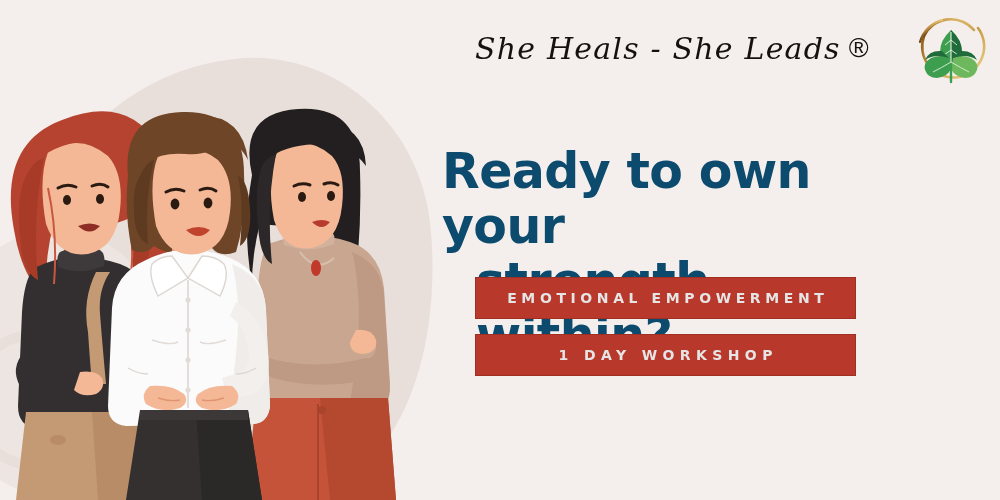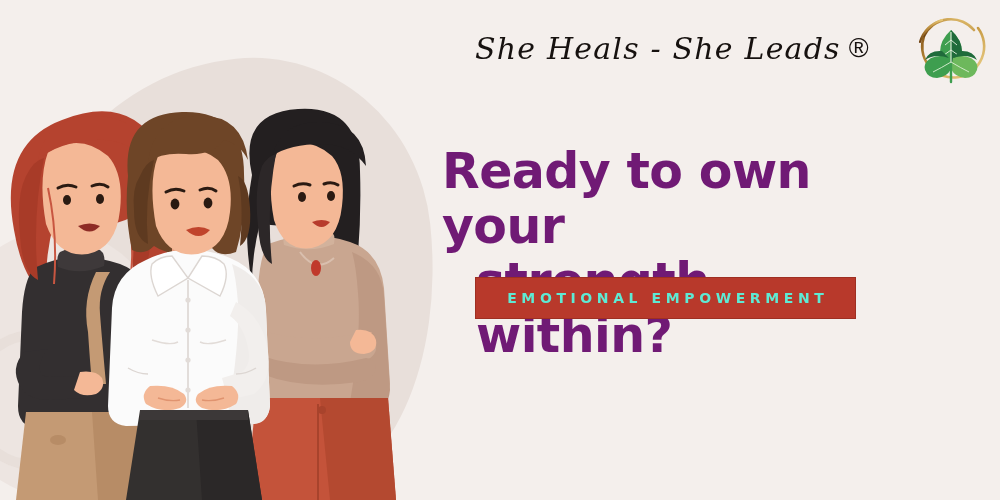--- a/index.html
+++ b/index.html
@@ -65,37 +65,37 @@
   }
   .logo-badge svg{display:block;width:86px;height:86px;}
 
   .headline{
     position:absolute;left:12px;top:112px;width:480px;
     font-family:"DejaVu Sans",sans-serif;
     font-weight:700;
     font-size:49px;
     line-height:1.12;
     letter-spacing:-0.6px;
-    color:#701a75;
+    color:#0c4a6e;
   }
   .headline .l2{display:block;margin-left:34px;}
 
   .bars{
     position:absolute;left:45px;top:277px;width:381px;
   }
   .bar{
     height:42px;margin-bottom:15px;
     background:#B8392B;
     border:1px solid #9E2F22;
     display:flex;align-items:center;justify-content:center;
     box-sizing:border-box;
   }
   .bar:last-child{margin-bottom:0;}
   .bar-label{
-    color:#5eead4;
+    color:#e5e5e5;
     font-family:"DejaVu Sans",sans-serif;
     font-weight:700;
     font-size:14px;
     letter-spacing:4.6px;
     text-indent:4.6px;
     white-space:nowrap;
   }
   .bar-2 .bar-label{letter-spacing:5.4px;text-indent:5.4px;}
   .bar-3 .bar-label{letter-spacing:5.4px;text-indent:5.4px;}
 </style>
@@ -290,16 +290,19 @@
 
     <h1 class="headline">
       <span class="l1">Ready to own your</span>
       <span class="l2">strength within?</span>
     </h1>
 
     <div class="bars">
       <div class="bar bar-1">
         <span class="bar-label">EMOTIONAL EMPOWERMENT</span>
       </div>
+      <div class="bar bar-3">
+        <span class="bar-label">1 DAY WORKSHOP</span>
+      </div>
     </div>
 
   </div>
 </div>
 
 </body></html>

